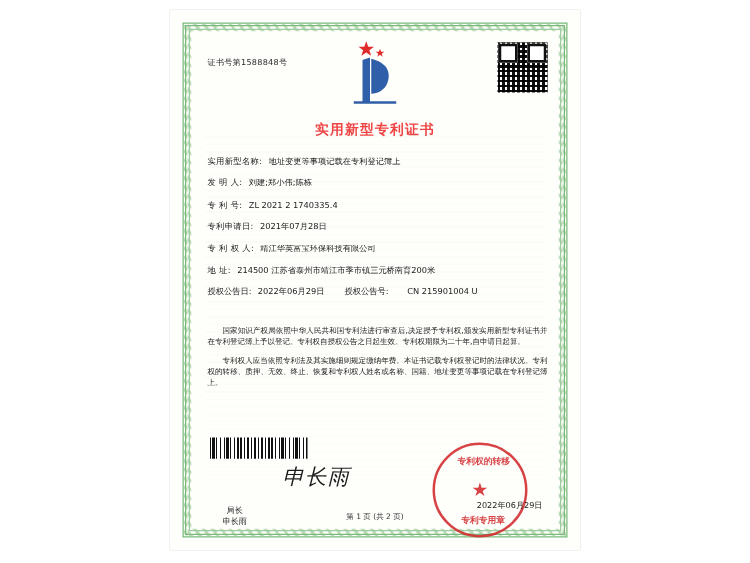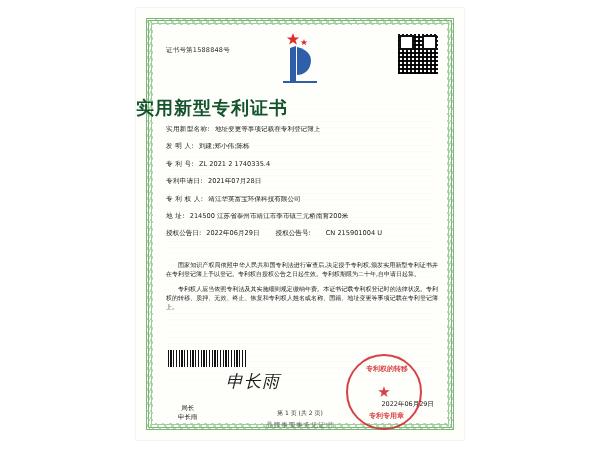--- a/index.html
+++ b/index.html
@@ -113,25 +113,25 @@
     transform: translateX(-50%);
     width: 74px;
     height: 62px;
   }
 
   .title {
     position: absolute;
     left: 0;
     right: 0;
     top: 88px;
-    text-align: left;
+    text-align: center;
     font-family: "DejaVu Serif", "Liberation Serif", serif;
-    font-size: 18px;
+    font-size: 11px;
     font-weight: bold;
-    color: #14532d;
+    color: #ef4444;
     letter-spacing: 1px;
   }
 
   
   .fields {
     position: absolute;
     left: 30px;
     right: 26px;
     top: 118px;
     font-size: 6.6px;
@@ -349,15 +349,14 @@
       <div class="seal-text">
         <span class="st st1">专利权的转移</span>
         <span class="st st3">专利专用章</span>
       </div>
       <div class="star">★</div>
     </div>
 
     <div class="seal-date">2022年06月29日</div>
 
     <div class="page-no">第 1 页 (共 2 页)</div>
-    <div class="footer-note">品牌事项事务见证书</div>
   </div>
 </div>
 
 </body></html>

